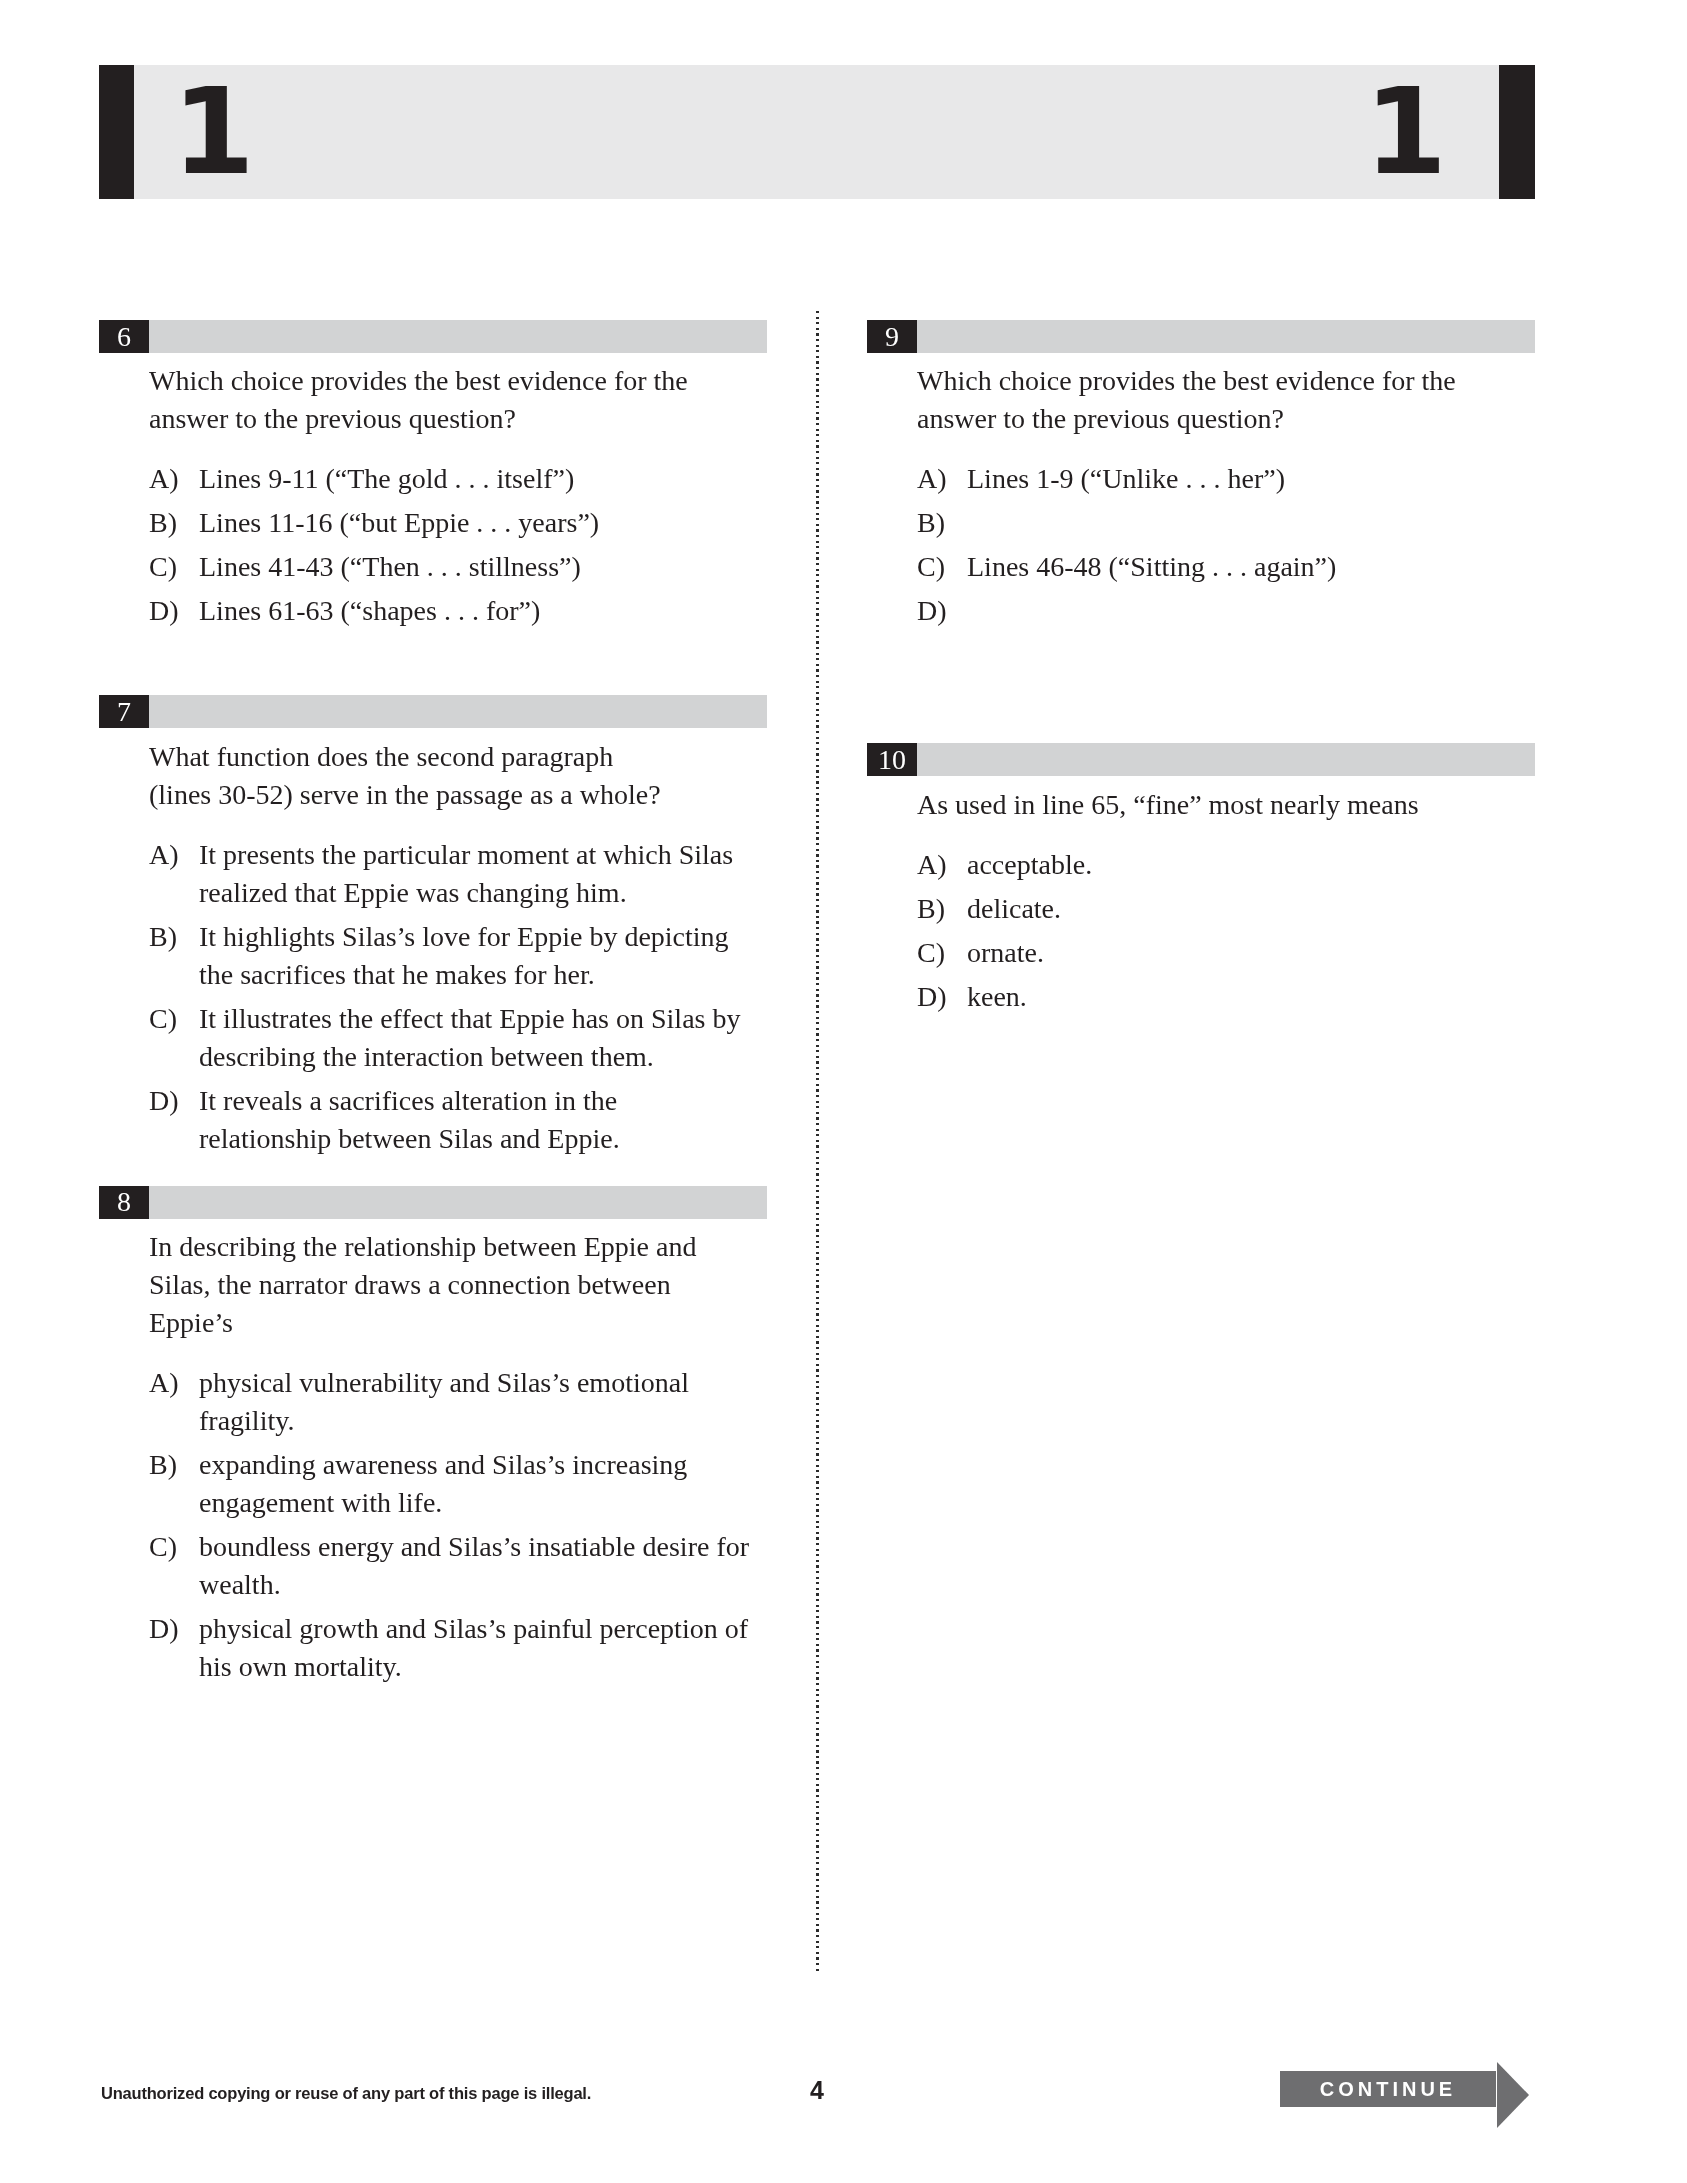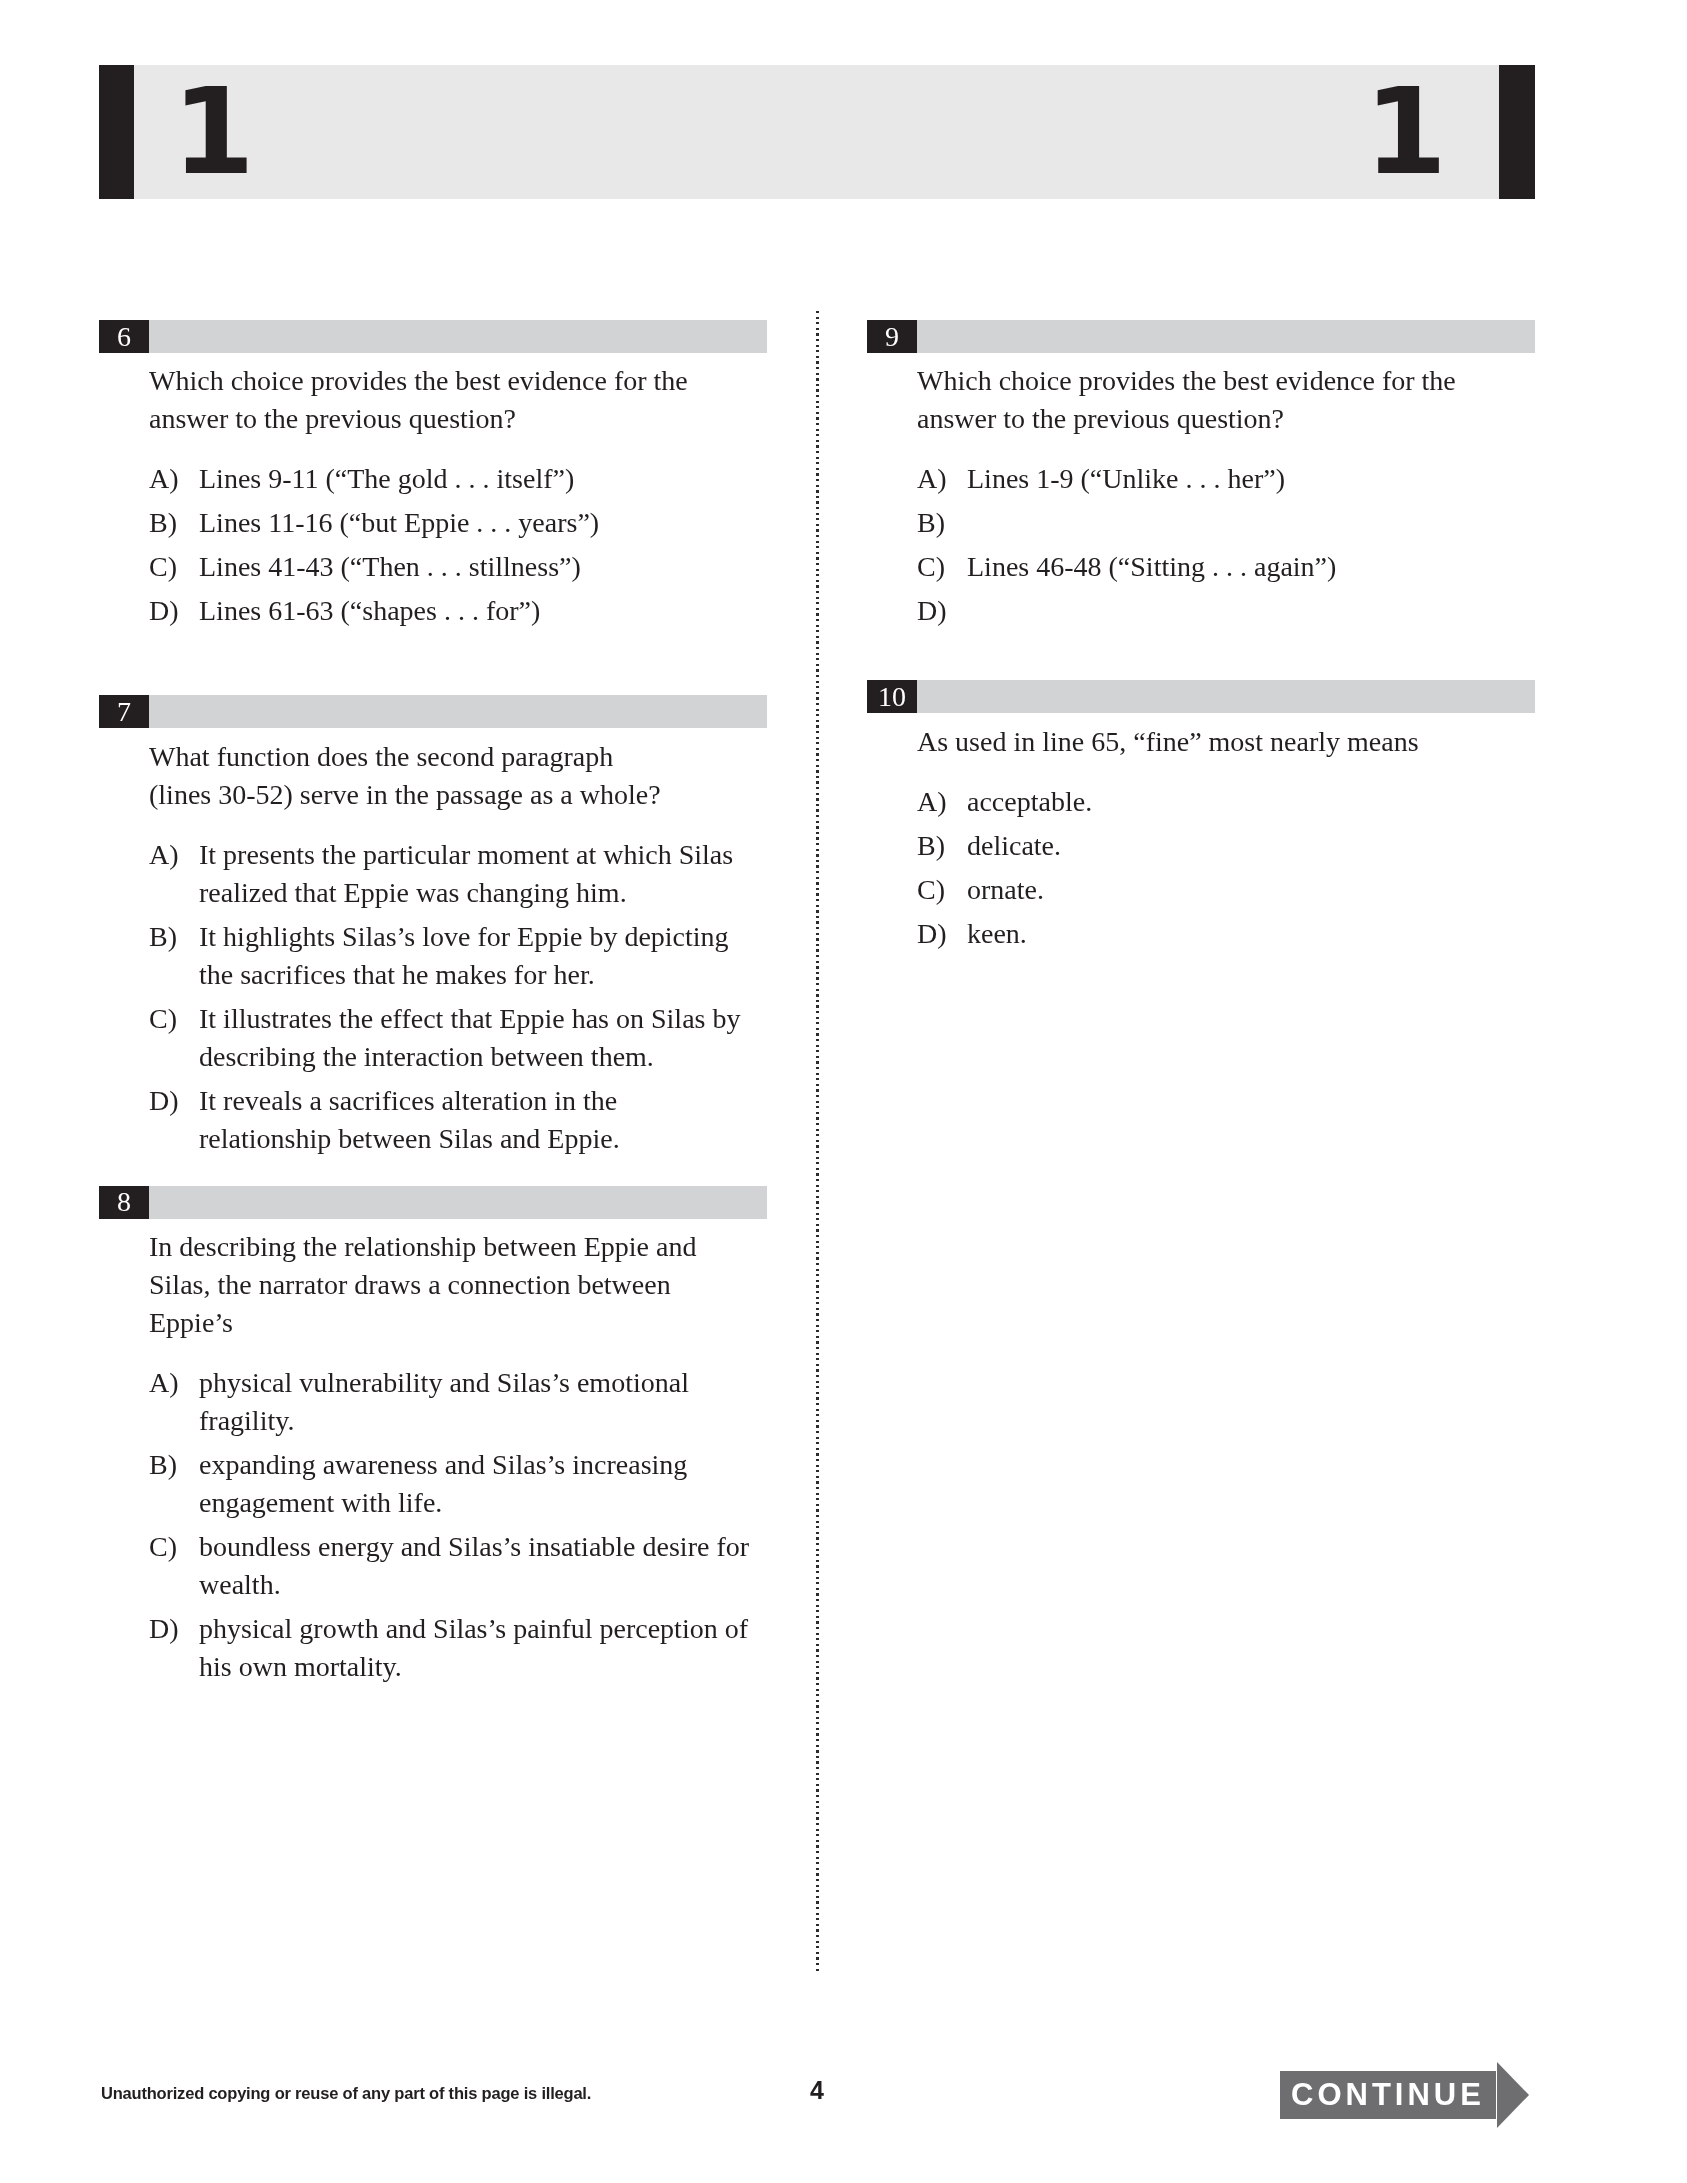--- a/index.html
+++ b/index.html
@@ -59,21 +59,21 @@
     background: repeating-linear-gradient(
       to bottom,
       #2b2b2b 0px, #2b2b2b 2.3px,
       transparent 2.3px, transparent 5.6px);
   }
 
   
   .question { position: relative; }
   .q-gap-98  { margin-top: 65px; }
   .q-gap-43  { margin-top: 28.4px; }
-  .q-gap-112 { margin-top: 50px; }
+  .q-gap-112 { margin-top: 113px; }
 
   .qbar {
     position: relative;
     height: 33px;
     background: #d2d3d4;
   }
   .qnum {
     position: absolute;
     left: 0; top: 0;
     width: 50px; height: 33px;
@@ -123,26 +123,26 @@
     text-align: center;
     font-family: "Liberation Sans", "DejaVu Sans", sans-serif;
     font-weight: bold;
     font-size: 25px;
   }
   .continue-btn {
     position: absolute;
     left: 1280px;
     top: 2071px;
     width: 216px;
-    height: 48px;
+    height: 36px;
     background: #6e6e70;
     color: #ffffff;
     font-family: "Liberation Sans", "DejaVu Sans", sans-serif;
     font-weight: bold;
-    font-size: 31px;
+    font-size: 20px;
     letter-spacing: 4px;
     display: flex;
     align-items: center;
     justify-content: center;
   }
   .continue-tip {
     position: absolute;
     left: 1497px;
     top: 2062px;
     width: 0; height: 0;

